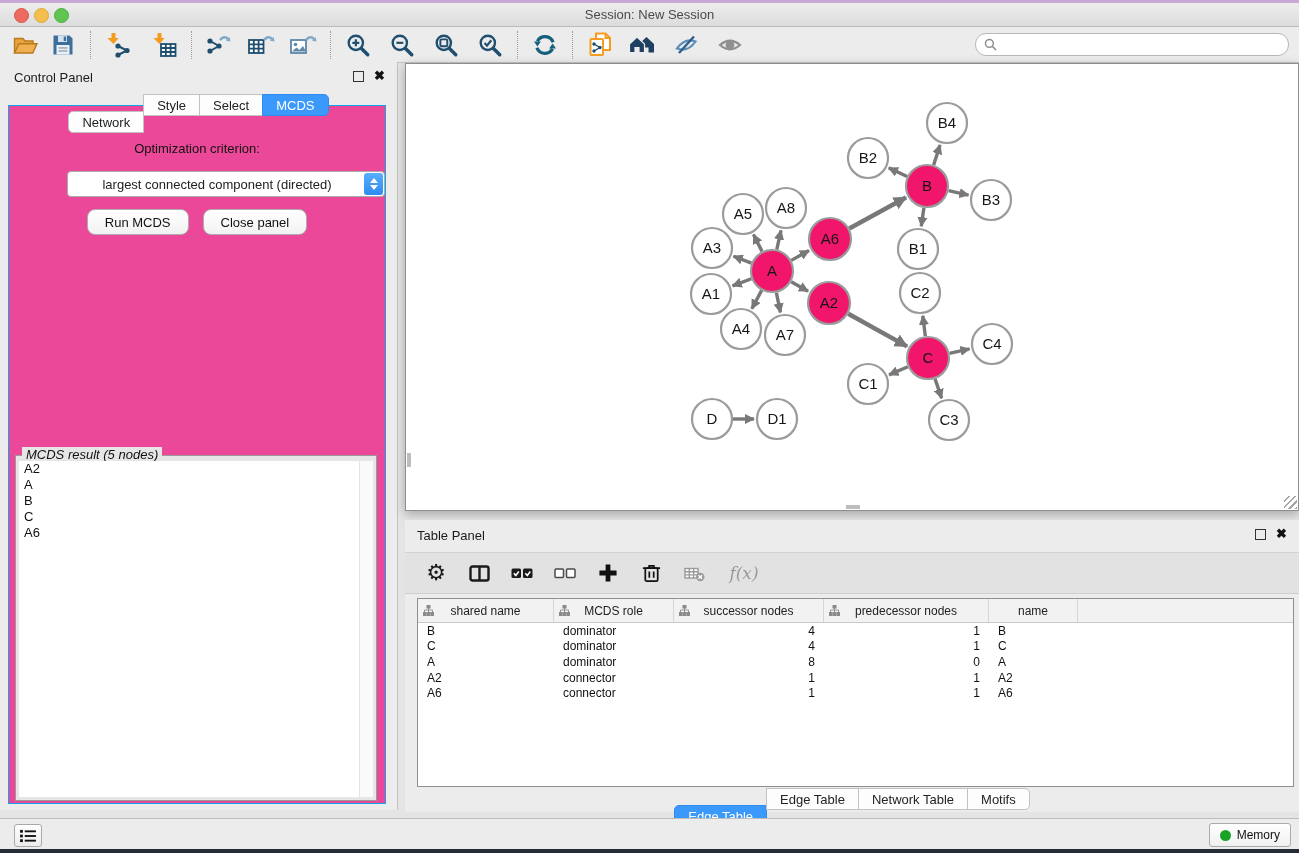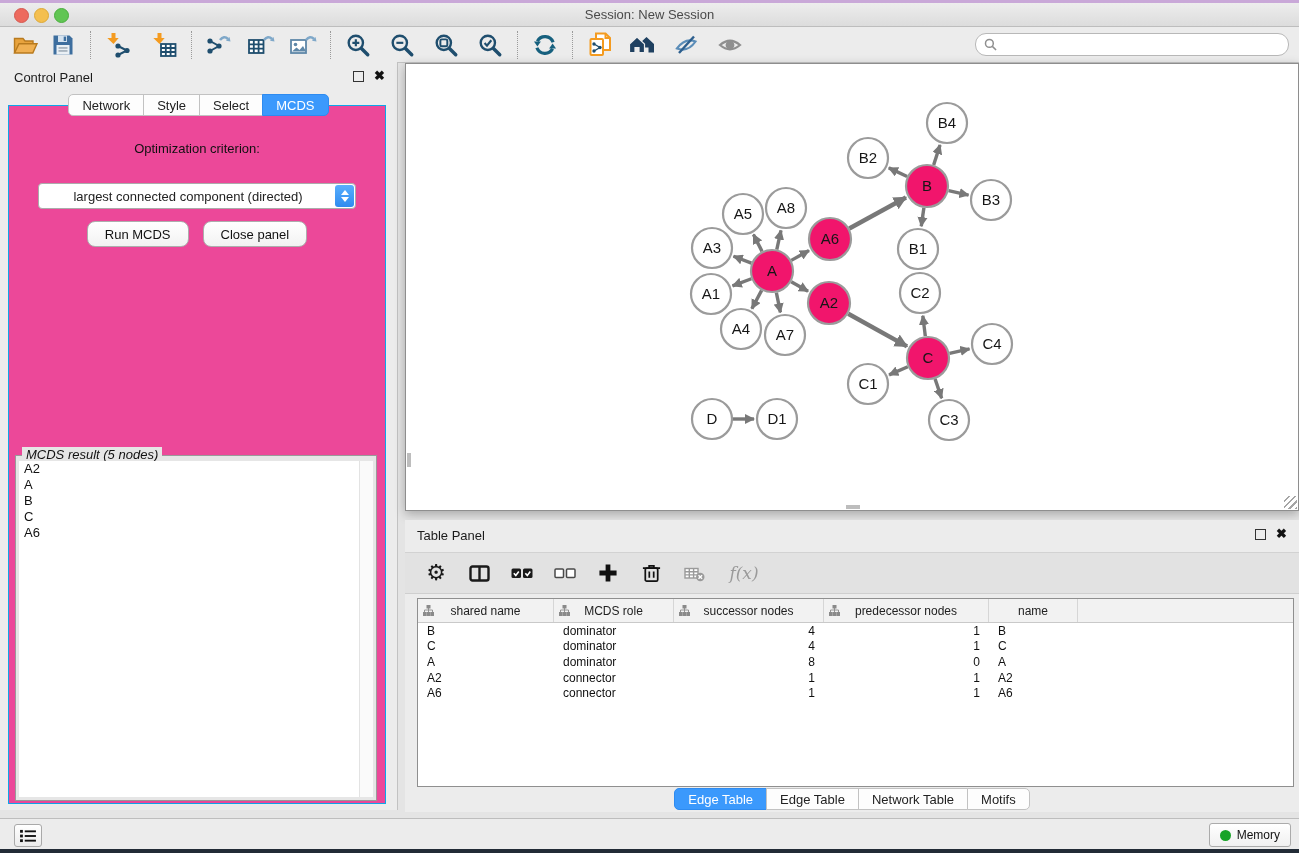--- a/index.html
+++ b/index.html
@@ -30,27 +30,27 @@
   
   #control-panel{position:absolute;left:0;top:62px;width:397px;height:748px;background:#ECECEC;
            border-right:1px solid #C2C2C2;}
   .panel-title{position:absolute;left:14px;top:8px;font-size:13px;color:#1b1b1b;}
   .panel-icons{position:absolute;right:12px;top:8px;display:flex;gap:10px;align-items:center;}
   .float-box{width:9px;height:9px;border:1.6px solid #333;display:inline-block;}
   .close-x{font-size:13px;font-weight:bold;color:#111;line-height:12px;}
   #cp-tabs{position:absolute;left:0;top:32px;width:100%;display:flex;justify-content:center;z-index:3;}
   .seg{height:20px;padding:0 13px;display:flex;align-items:center;background:#FDFDFD;
        border:1px solid #C2C2C2;margin-left:-1px;font-size:13px;cursor:default;}
-  .seg:first-child{border-radius:5px 0 0 5px;margin-left:0;}
+  .seg:first-child{border-radius:5px 0 0 5px;margin-left:0;margin-top:17px;}
   .seg:last-child{border-radius:0 5px 5px 0;}
   .seg.active{background:#3B99FC;border-color:#2E8BF0;color:#fff;}
   #cp-inner{position:absolute;left:8px;right:11px;top:43px;bottom:6px;background:#ec4899;
        border:1px solid #0ea5e9;}
   #opt-label{margin-top:35px;text-align:center;font-size:13px;color:#111;}
-  #criterion-row{margin-top:27px;display:flex;justify-content:center;}
+  #criterion-row{margin-top:15px;display:flex;justify-content:flex-end;}
   #criterion-select{width:316px;height:24px;background:#fff;border:1px solid #ABABAB;border-radius:4px;
        display:flex;align-items:center;position:relative;font-size:13px;}
   #criterion-select .val{flex:1;text-align:center;padding-right:18px;}
   .spinner{position:absolute;right:1px;top:1px;bottom:1px;width:19px;background:linear-gradient(#59AEFD,#2E8BF0);
        border-radius:3px;display:flex;flex-direction:column;align-items:center;justify-content:center;gap:2px;}
   .spinner .up,.spinner .dn{width:0;height:0;border-left:4px solid transparent;border-right:4px solid transparent;}
   .spinner .up{border-bottom:5px solid #fff;}
   .spinner .dn{border-top:5px solid #fff;}
   #cp-buttons{margin-top:12px;display:flex;justify-content:center;gap:14px;}
   .btn{height:24px;padding:0 17px;background:linear-gradient(#FFFFFF,#F2F2F2);border:1px solid #ADADAD;

